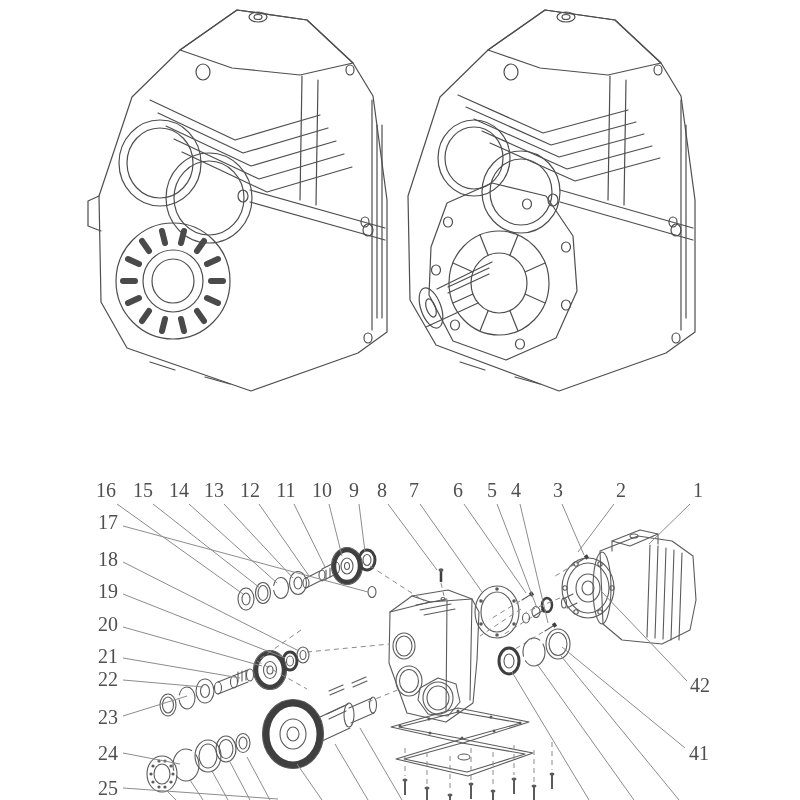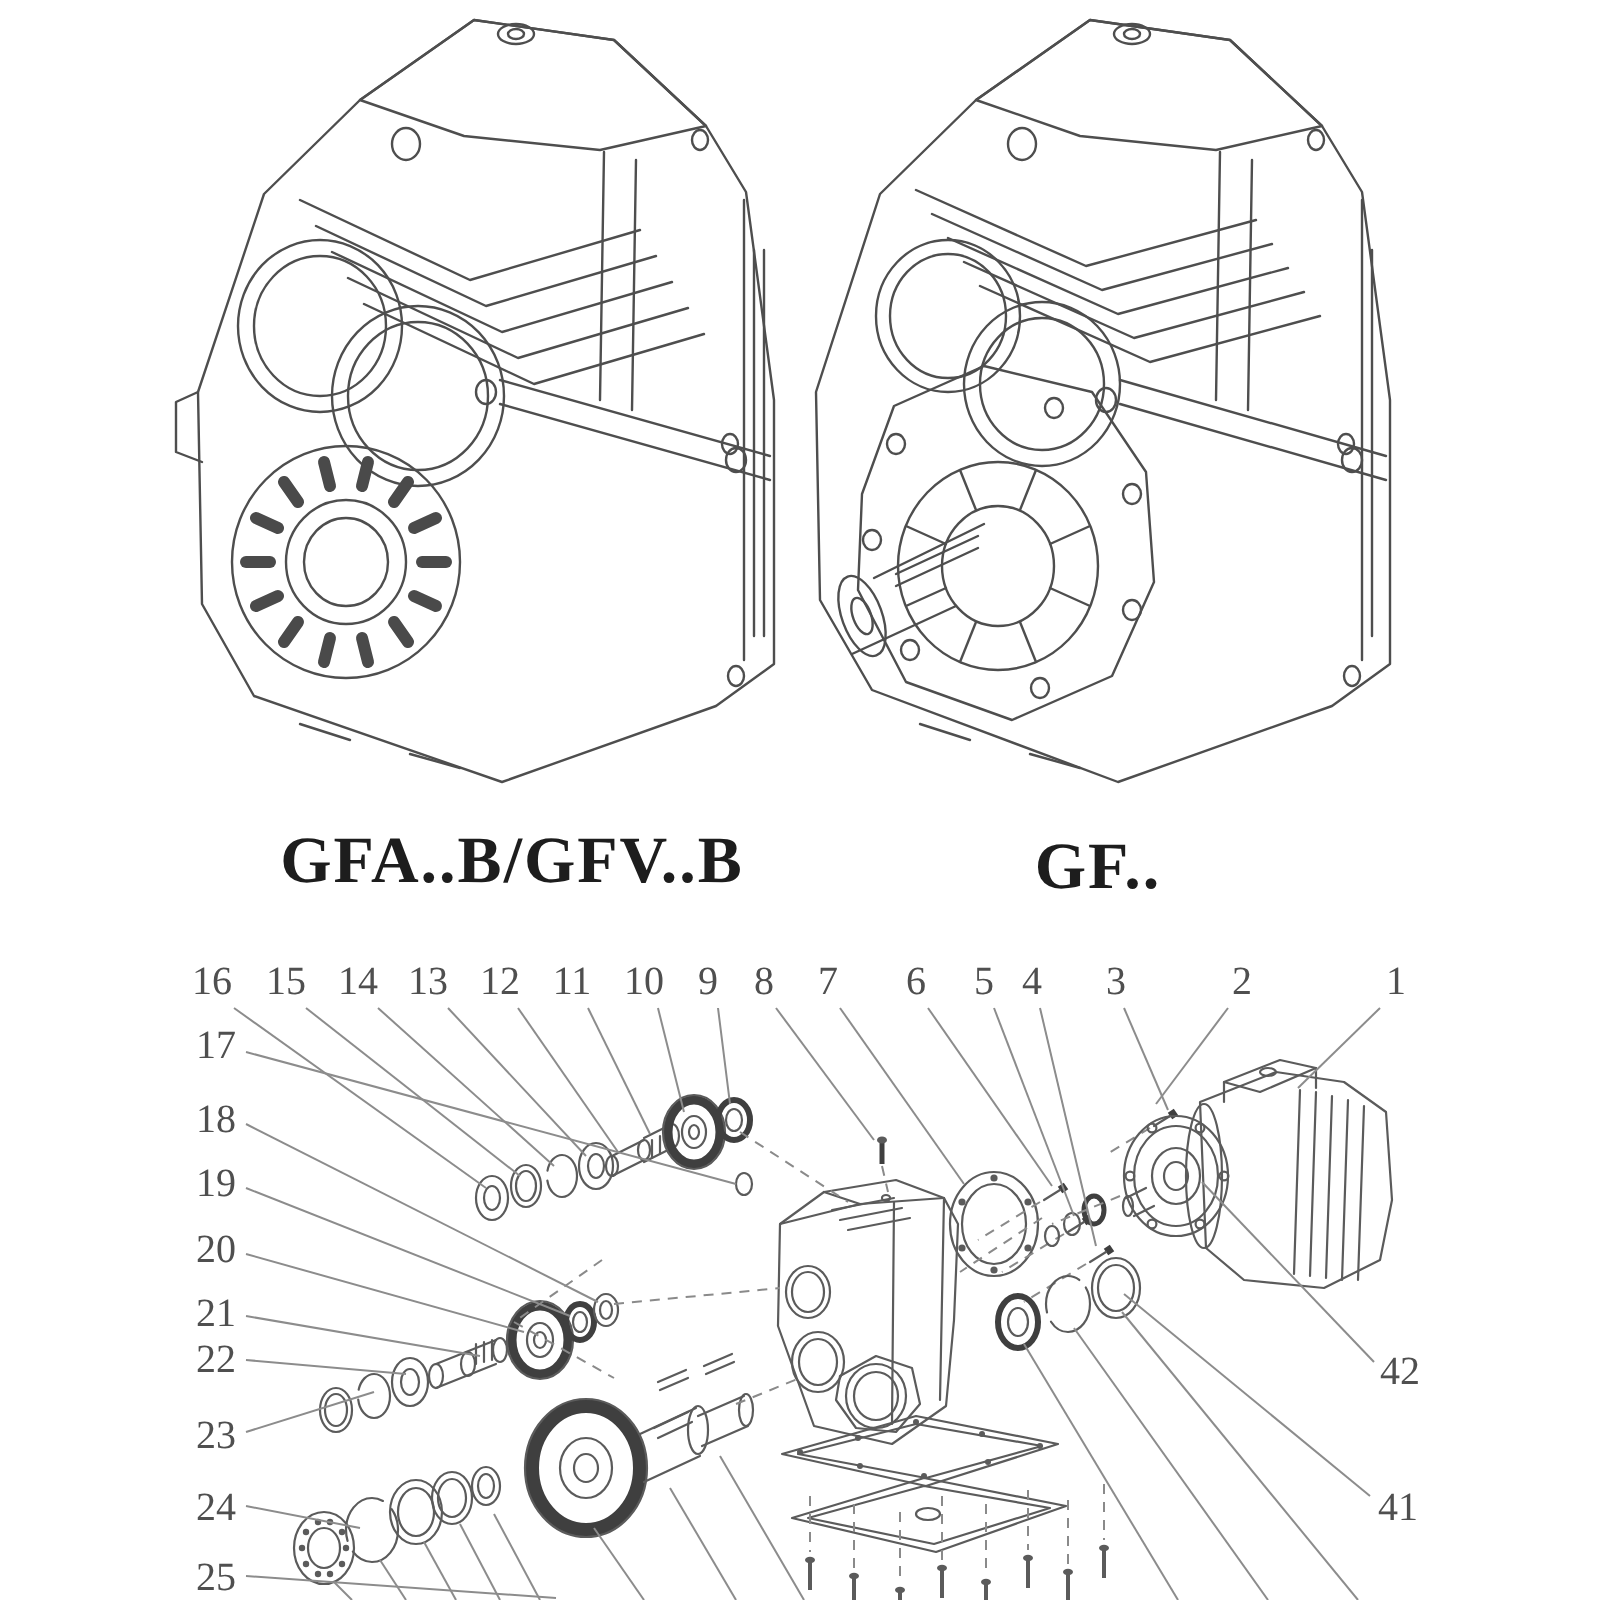--- a/index.html
+++ b/index.html
@@ -451,16 +451,14 @@
           <line x1="123" y1="788" x2="278" y2="799" class="leader"></line>
           <text x="118" y="795" text-anchor="end" class="callout-num">25</text>
           <line x1="687" y1="681" x2="601" y2="591" class="leader"></line>
           <text x="700" y="692" text-anchor="middle" class="callout-num">42</text>
           <line x1="685" y1="748" x2="562" y2="647" class="leader"></line>
           <text x="699" y="760" text-anchor="middle" class="callout-num">41</text>
         </g>
   </g>
 </svg>
 
-<div class="caption caption-left">GFA..B/GFV..B</div>
-<div class="caption caption-right">GF..</div>
 
 </div>
 
 </body></html>

